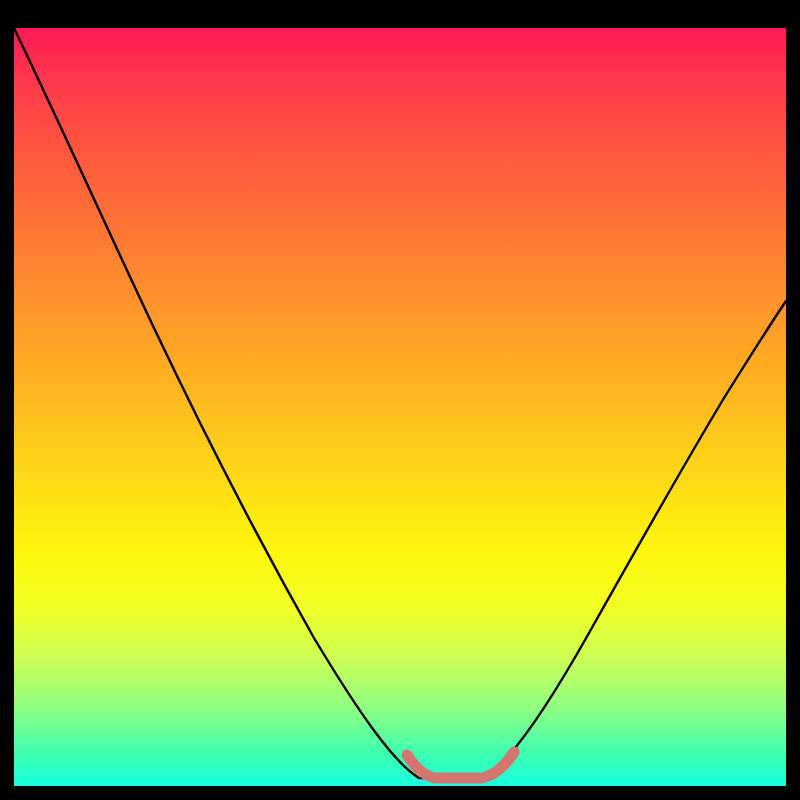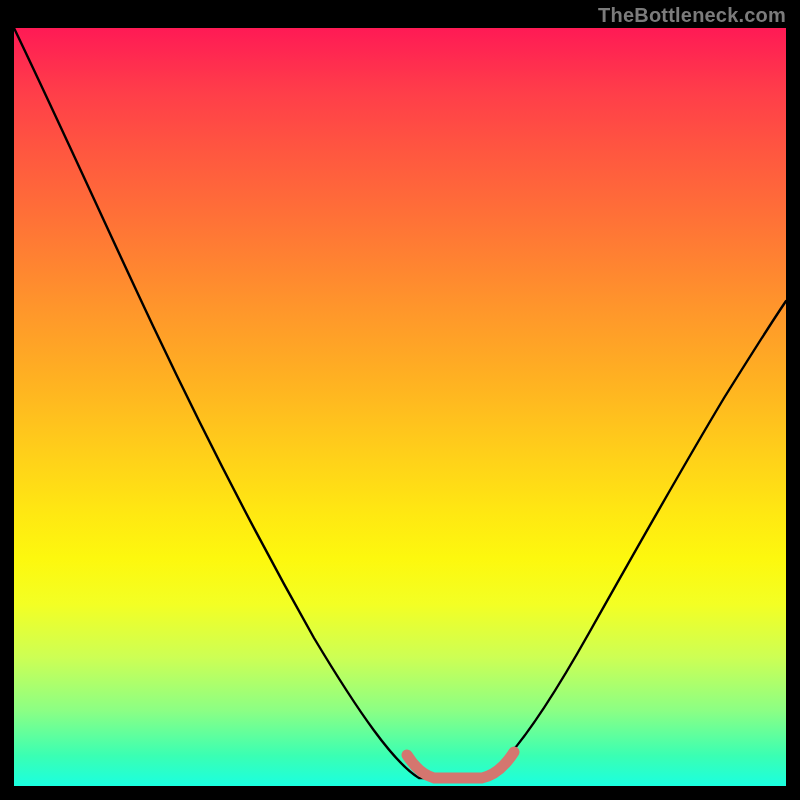--- a/index.html
+++ b/index.html
@@ -76,15 +76,14 @@
              C 495 735, 530 685, 575 605
              C 620 525, 665 445, 710 370
              C 735 330, 755 298, 772 273"></path>
 
     <path fill="none" stroke="#d4766f" stroke-width="11" stroke-linecap="round" d="M 393 727
              Q 405 746, 420 750
              L 468 750
              Q 486 746, 500 724"></path>
   </svg>
 
-  <div class="watermark">TheBottleneck.com</div>
 
 </div>
 
 </body></html>

